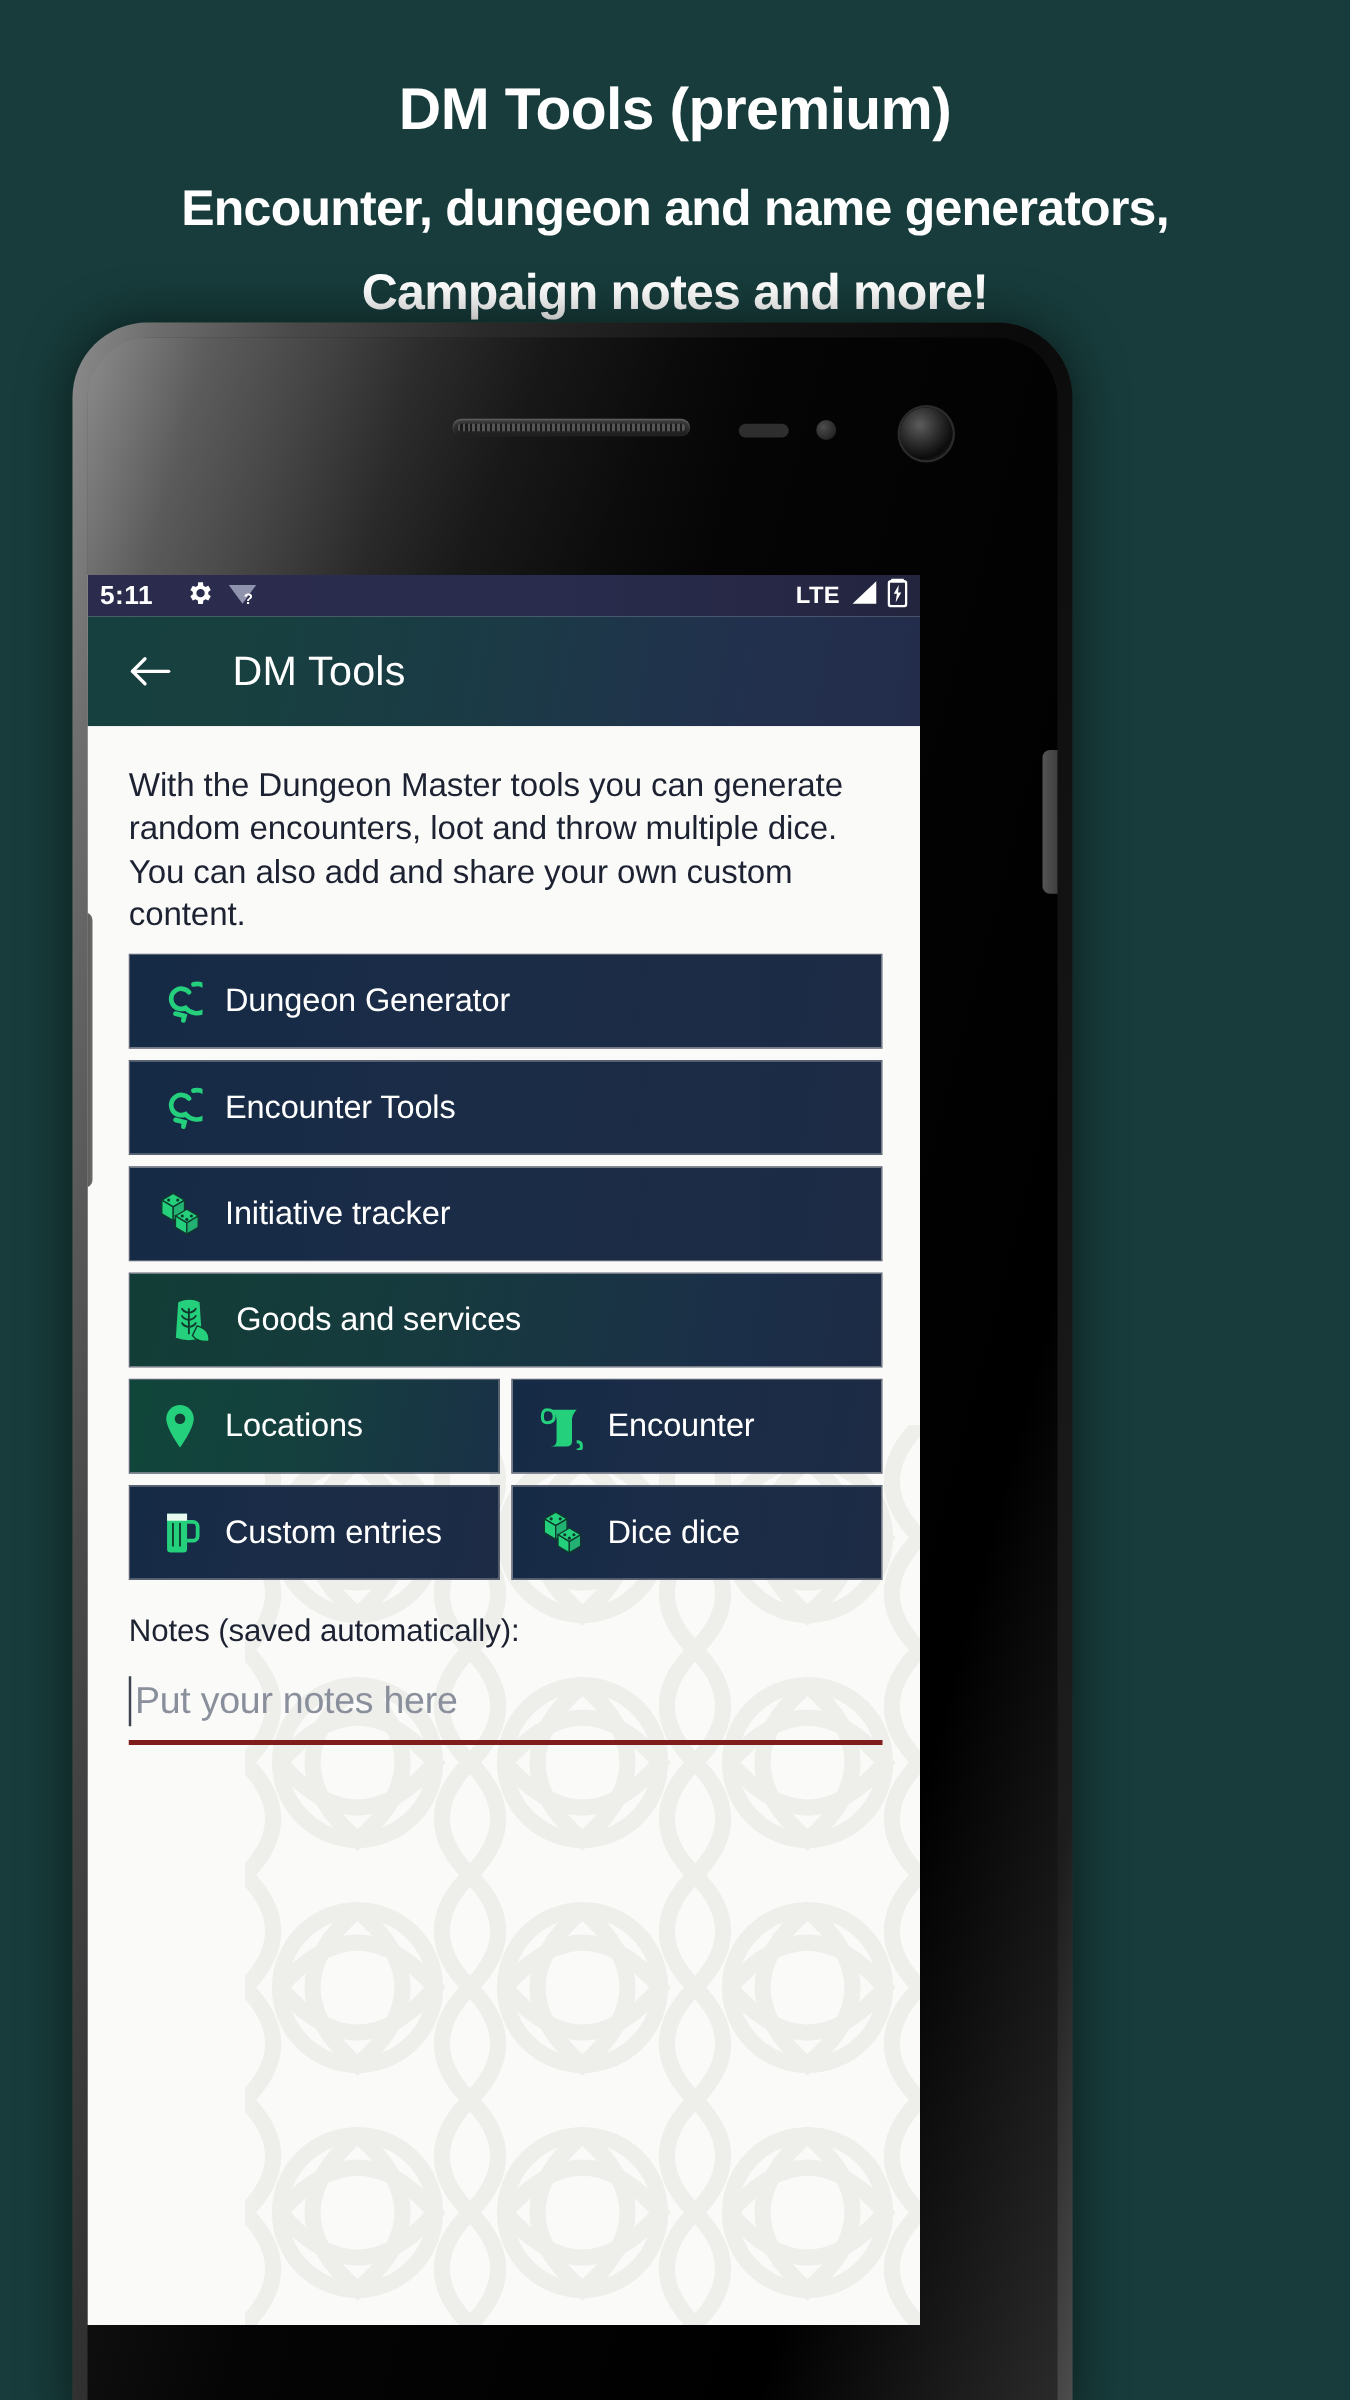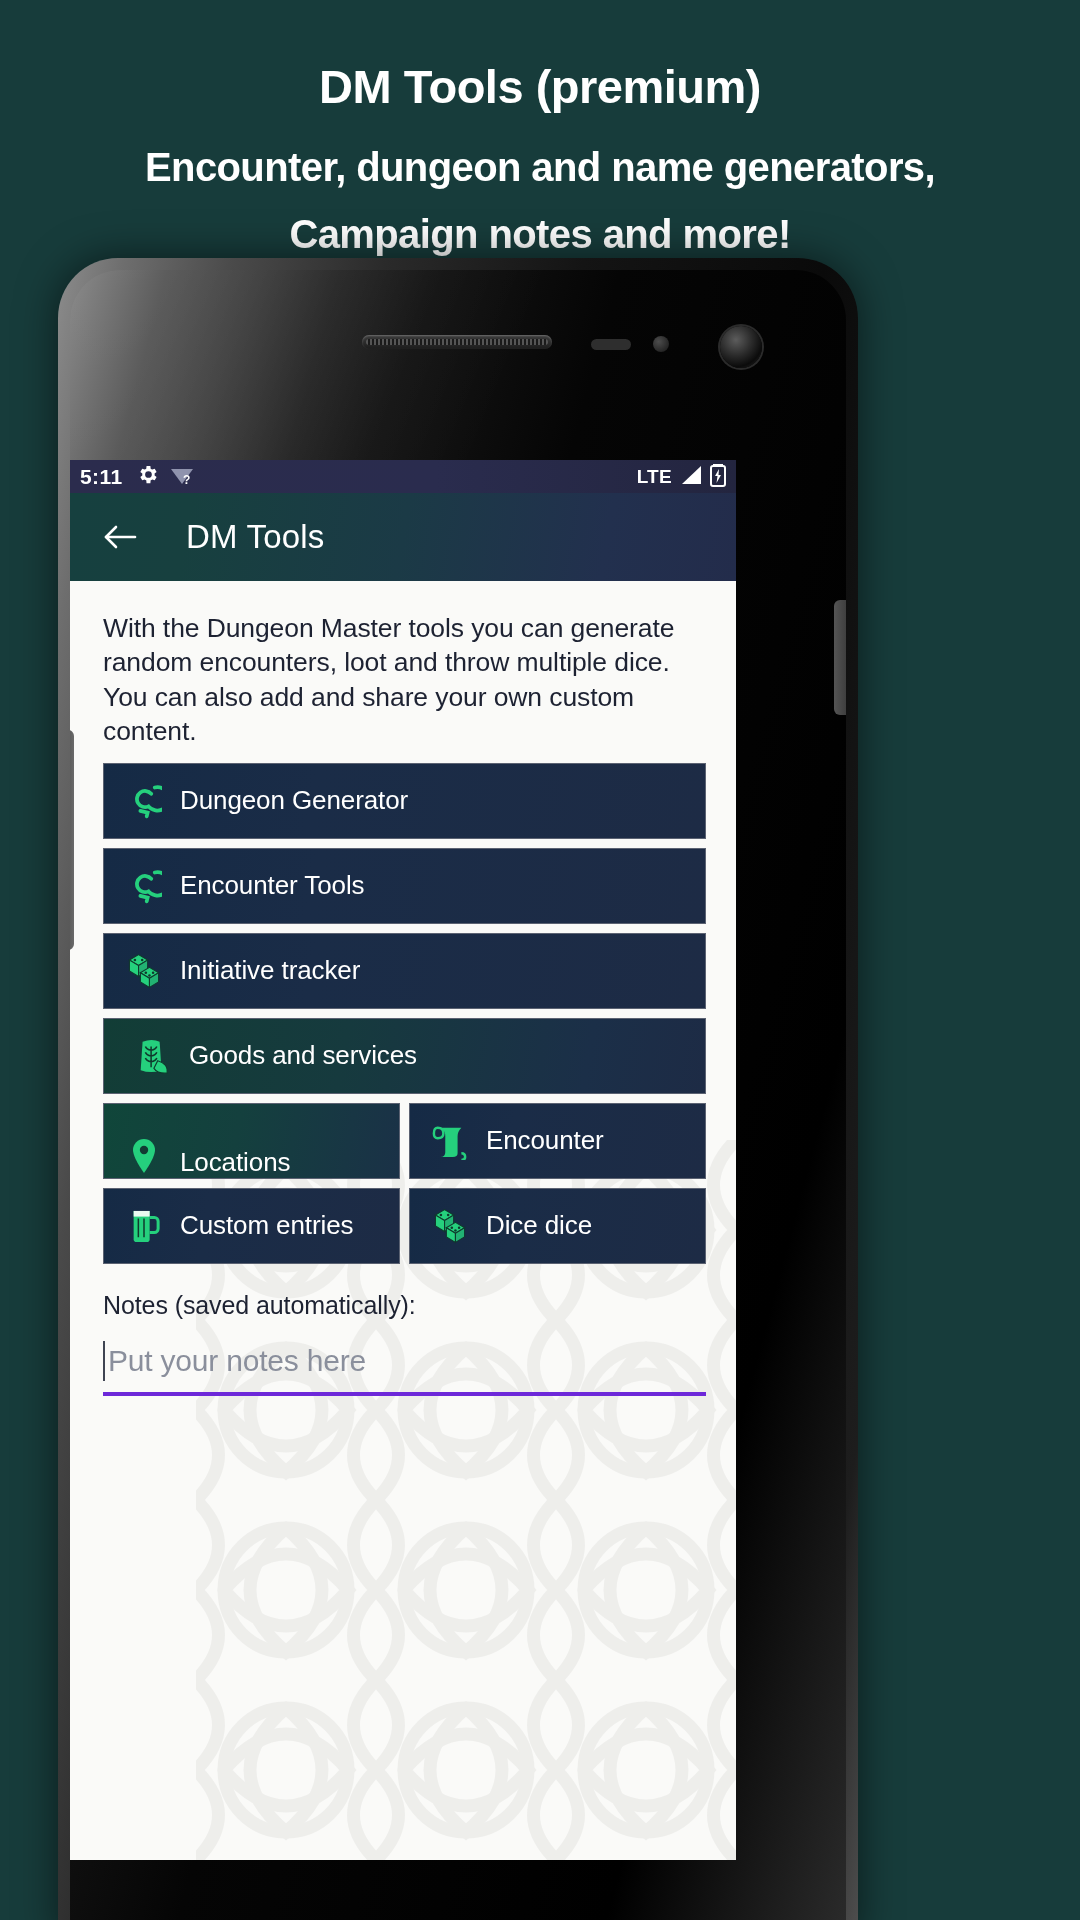--- a/index.html
+++ b/index.html
@@ -66,21 +66,21 @@
     background:linear-gradient(90deg,#3a3a3a,#6a6a6a);}
   
   .screen{
     position:absolute;left:0px;top:190px;width:666px;height:1400px;
     background:#fafaf8;overflow:hidden;
   }
   .statusbar{
     height:33px;background:linear-gradient(90deg,#2b2c4d 0%,#2a2c4e 55%,#23253f 100%);
     display:flex;align-items:center;padding:0 10px;color:#fff;
   }
-  .sb-time{font-size:21px;font-weight:bold;letter-spacing:.4px;margin-right:14px;}
+  .sb-time{font-size:21px;font-weight:bold;letter-spacing:.4px;margin-right:26px;}
   .sb-left-icons{display:flex;align-items:center;gap:10px;}
   .sb-spacer{flex:1;}
   .sb-right{display:flex;align-items:center;gap:7px;}
   .sb-lte{font-size:19px;font-weight:bold;letter-spacing:.3px;}
   .appbar{
     height:88px;
     background:linear-gradient(100deg,#16403f 0%,#17403f 18%,#1b3a46 50%,#22304e 80%,#232c4b 100%);
     display:flex;align-items:center;padding-left:30px;
   }
   .back-arrow{width:40px;height:40px;display:flex;align-items:center;justify-content:center;}
@@ -99,30 +99,29 @@
     background:linear-gradient(100deg,#152a45 0%,#1a2c47 35%,#1d2b45 100%);
     border:1px solid #5b6272;
     padding-left:20px;box-sizing:border-box;
   }
   .mbtn.grad-teal{
     background:linear-gradient(100deg,#123d36 0%,#163a3e 40%,#1b2f48 80%,#1d2b45 100%);
     padding-left:29px;
   }
   .mbtn.grad-teal2{
     background:linear-gradient(100deg,#10463a 0%,#14403e 45%,#1a3147 100%);
-    align-items:flex-end;
   }
   .mbtn .ic{width:40px;height:44px;display:flex;align-items:center;justify-content:center;flex:0 0 auto;}
   .mbtn .lbl{color:#ffffff;font-size:26px;margin-left:16px;letter-spacing:-.1px;}
   .notes-label{
     position:relative;padding:18px 0 0 33px;color:#1d2232;font-size:25px;letter-spacing:-.1px;
   }
   .notes-field{
     position:relative;margin:10px 30px 0 33px;height:62px;
-    border-bottom:4px solid #6d28d9;display:flex;align-items:center;
+    border-bottom:4px solid #7f1d1d;display:flex;align-items:center;
   }
   .notes-caret{width:2px;height:40px;background:#3f4452;margin-right:3px;}
   .notes-ph{color:#8a8f9c;font-size:30px;letter-spacing:-.2px;}
 </style>
 </head>
 <body>
 
 <div class="promo">
   <div class="promo-title">DM Tools (premium)</div>
   <div class="promo-sub">Encounter, dungeon and name generators,</div>

